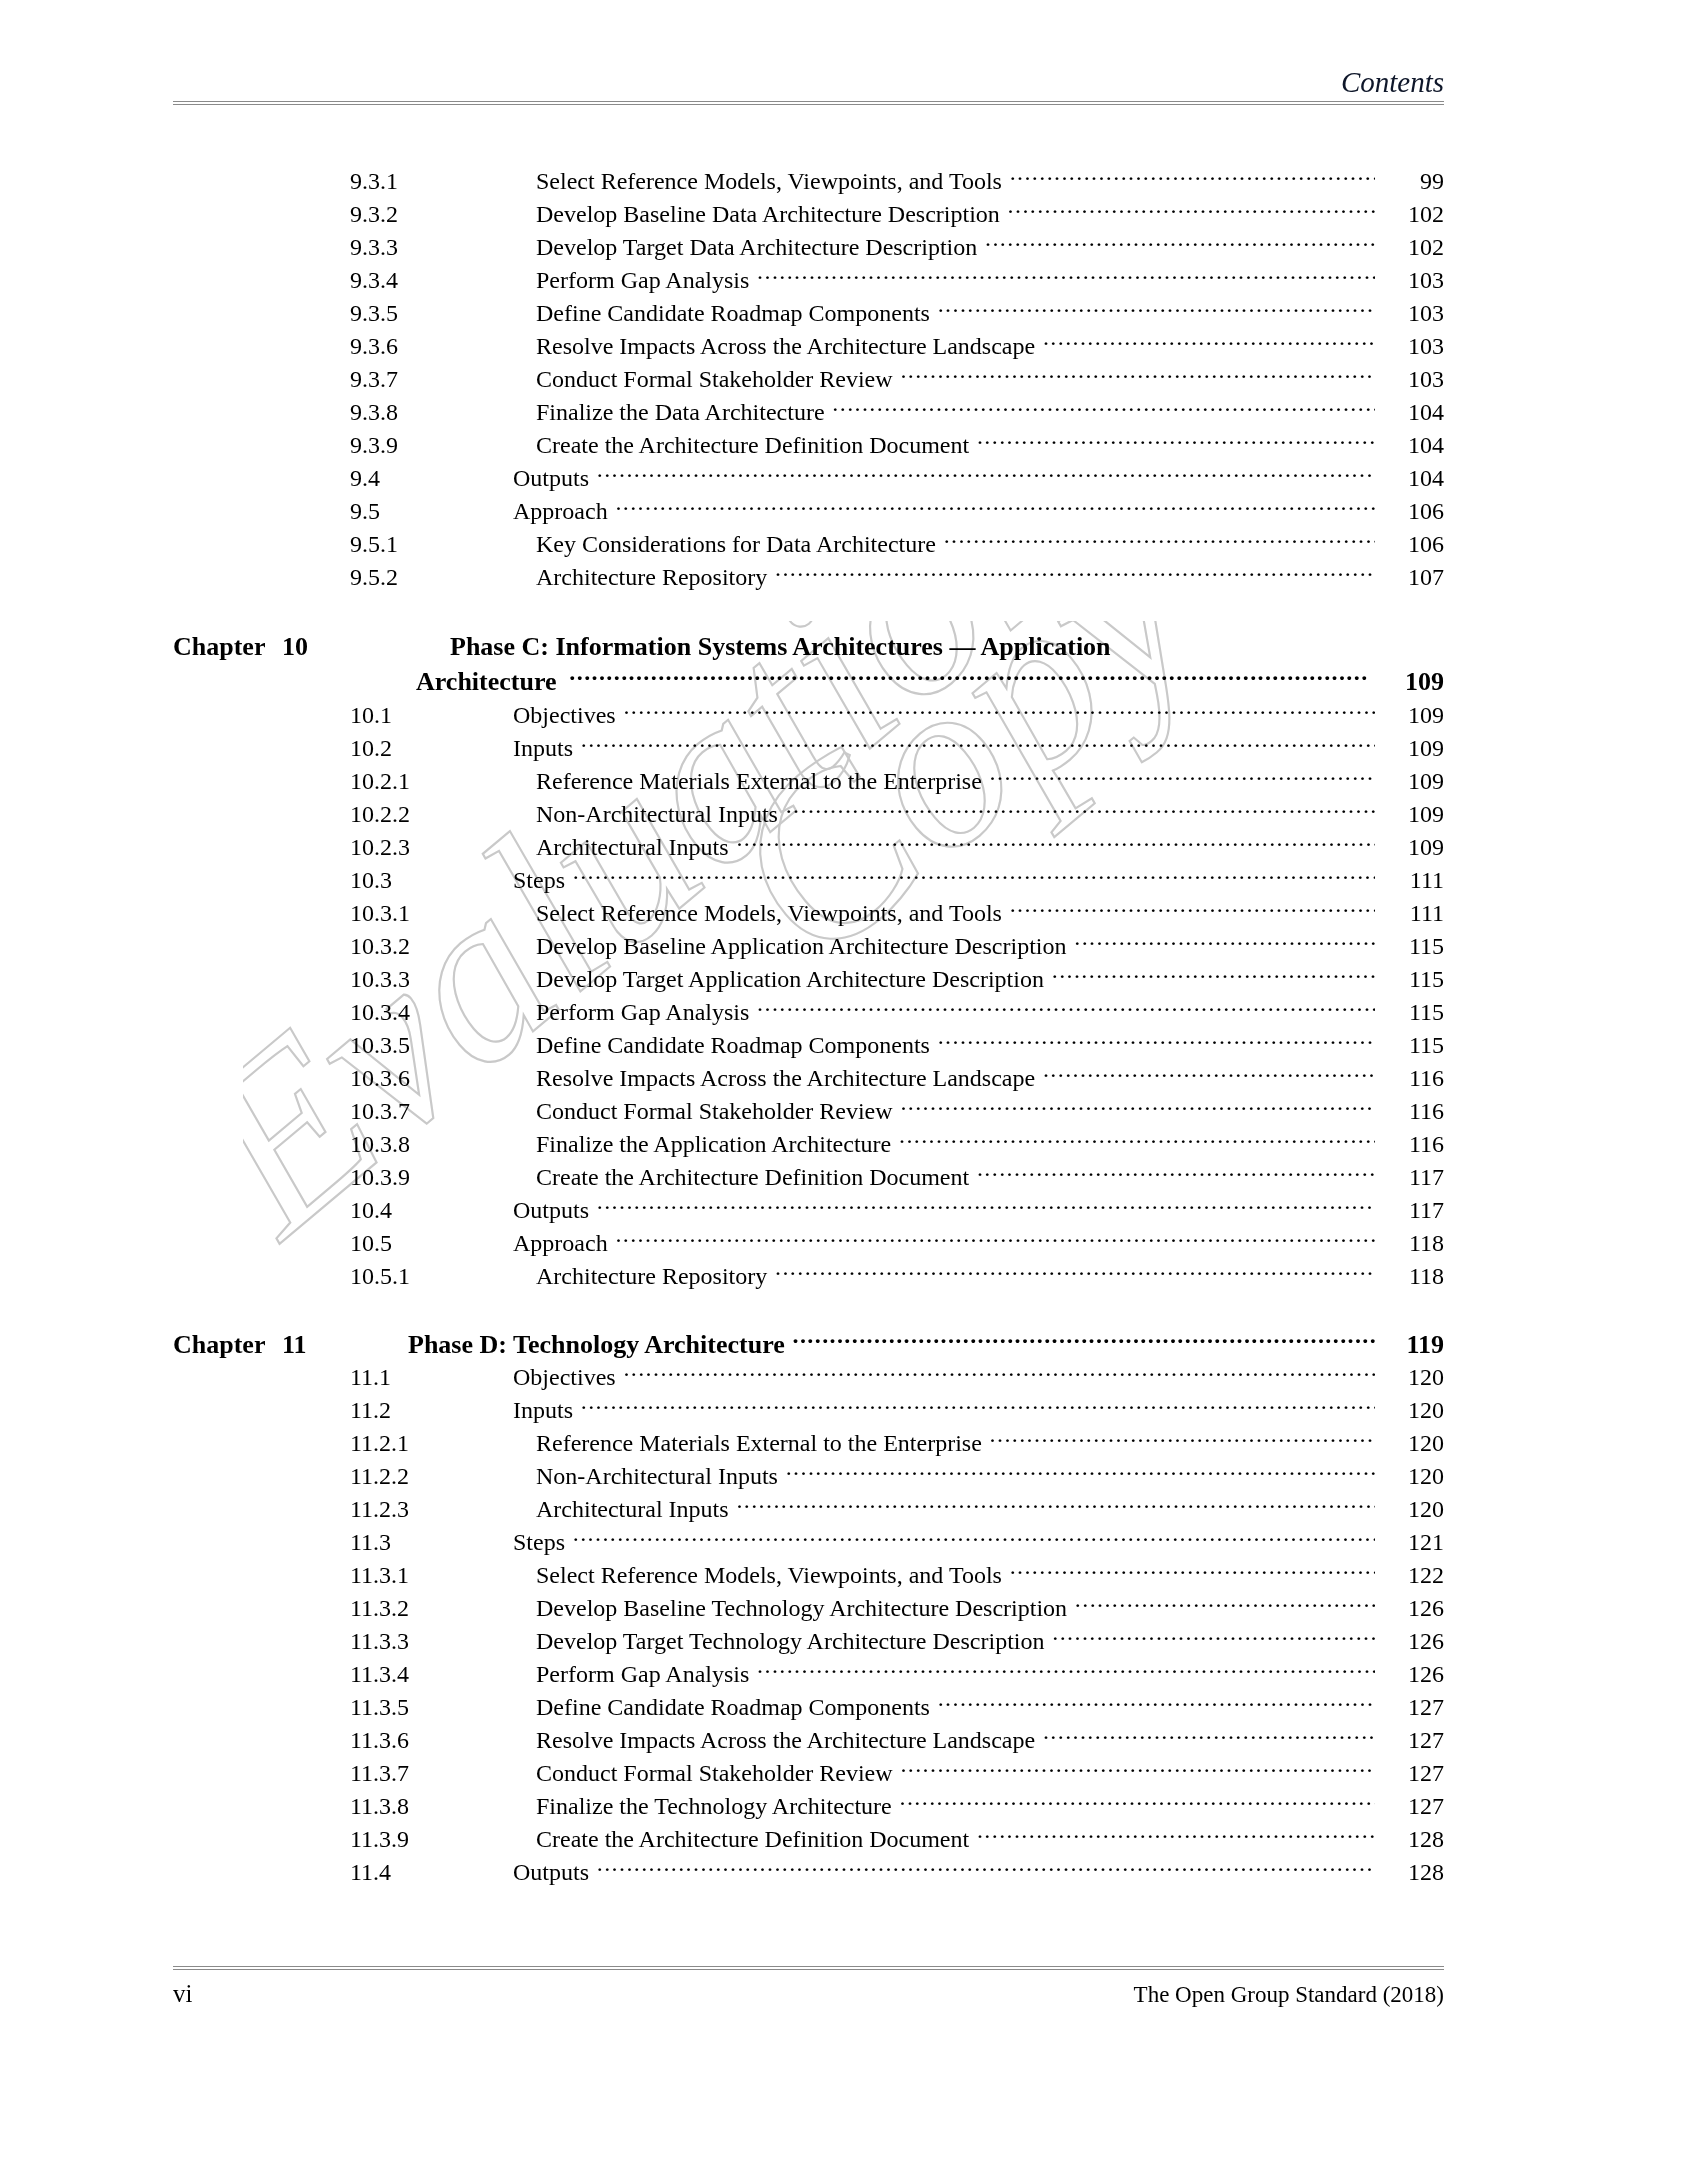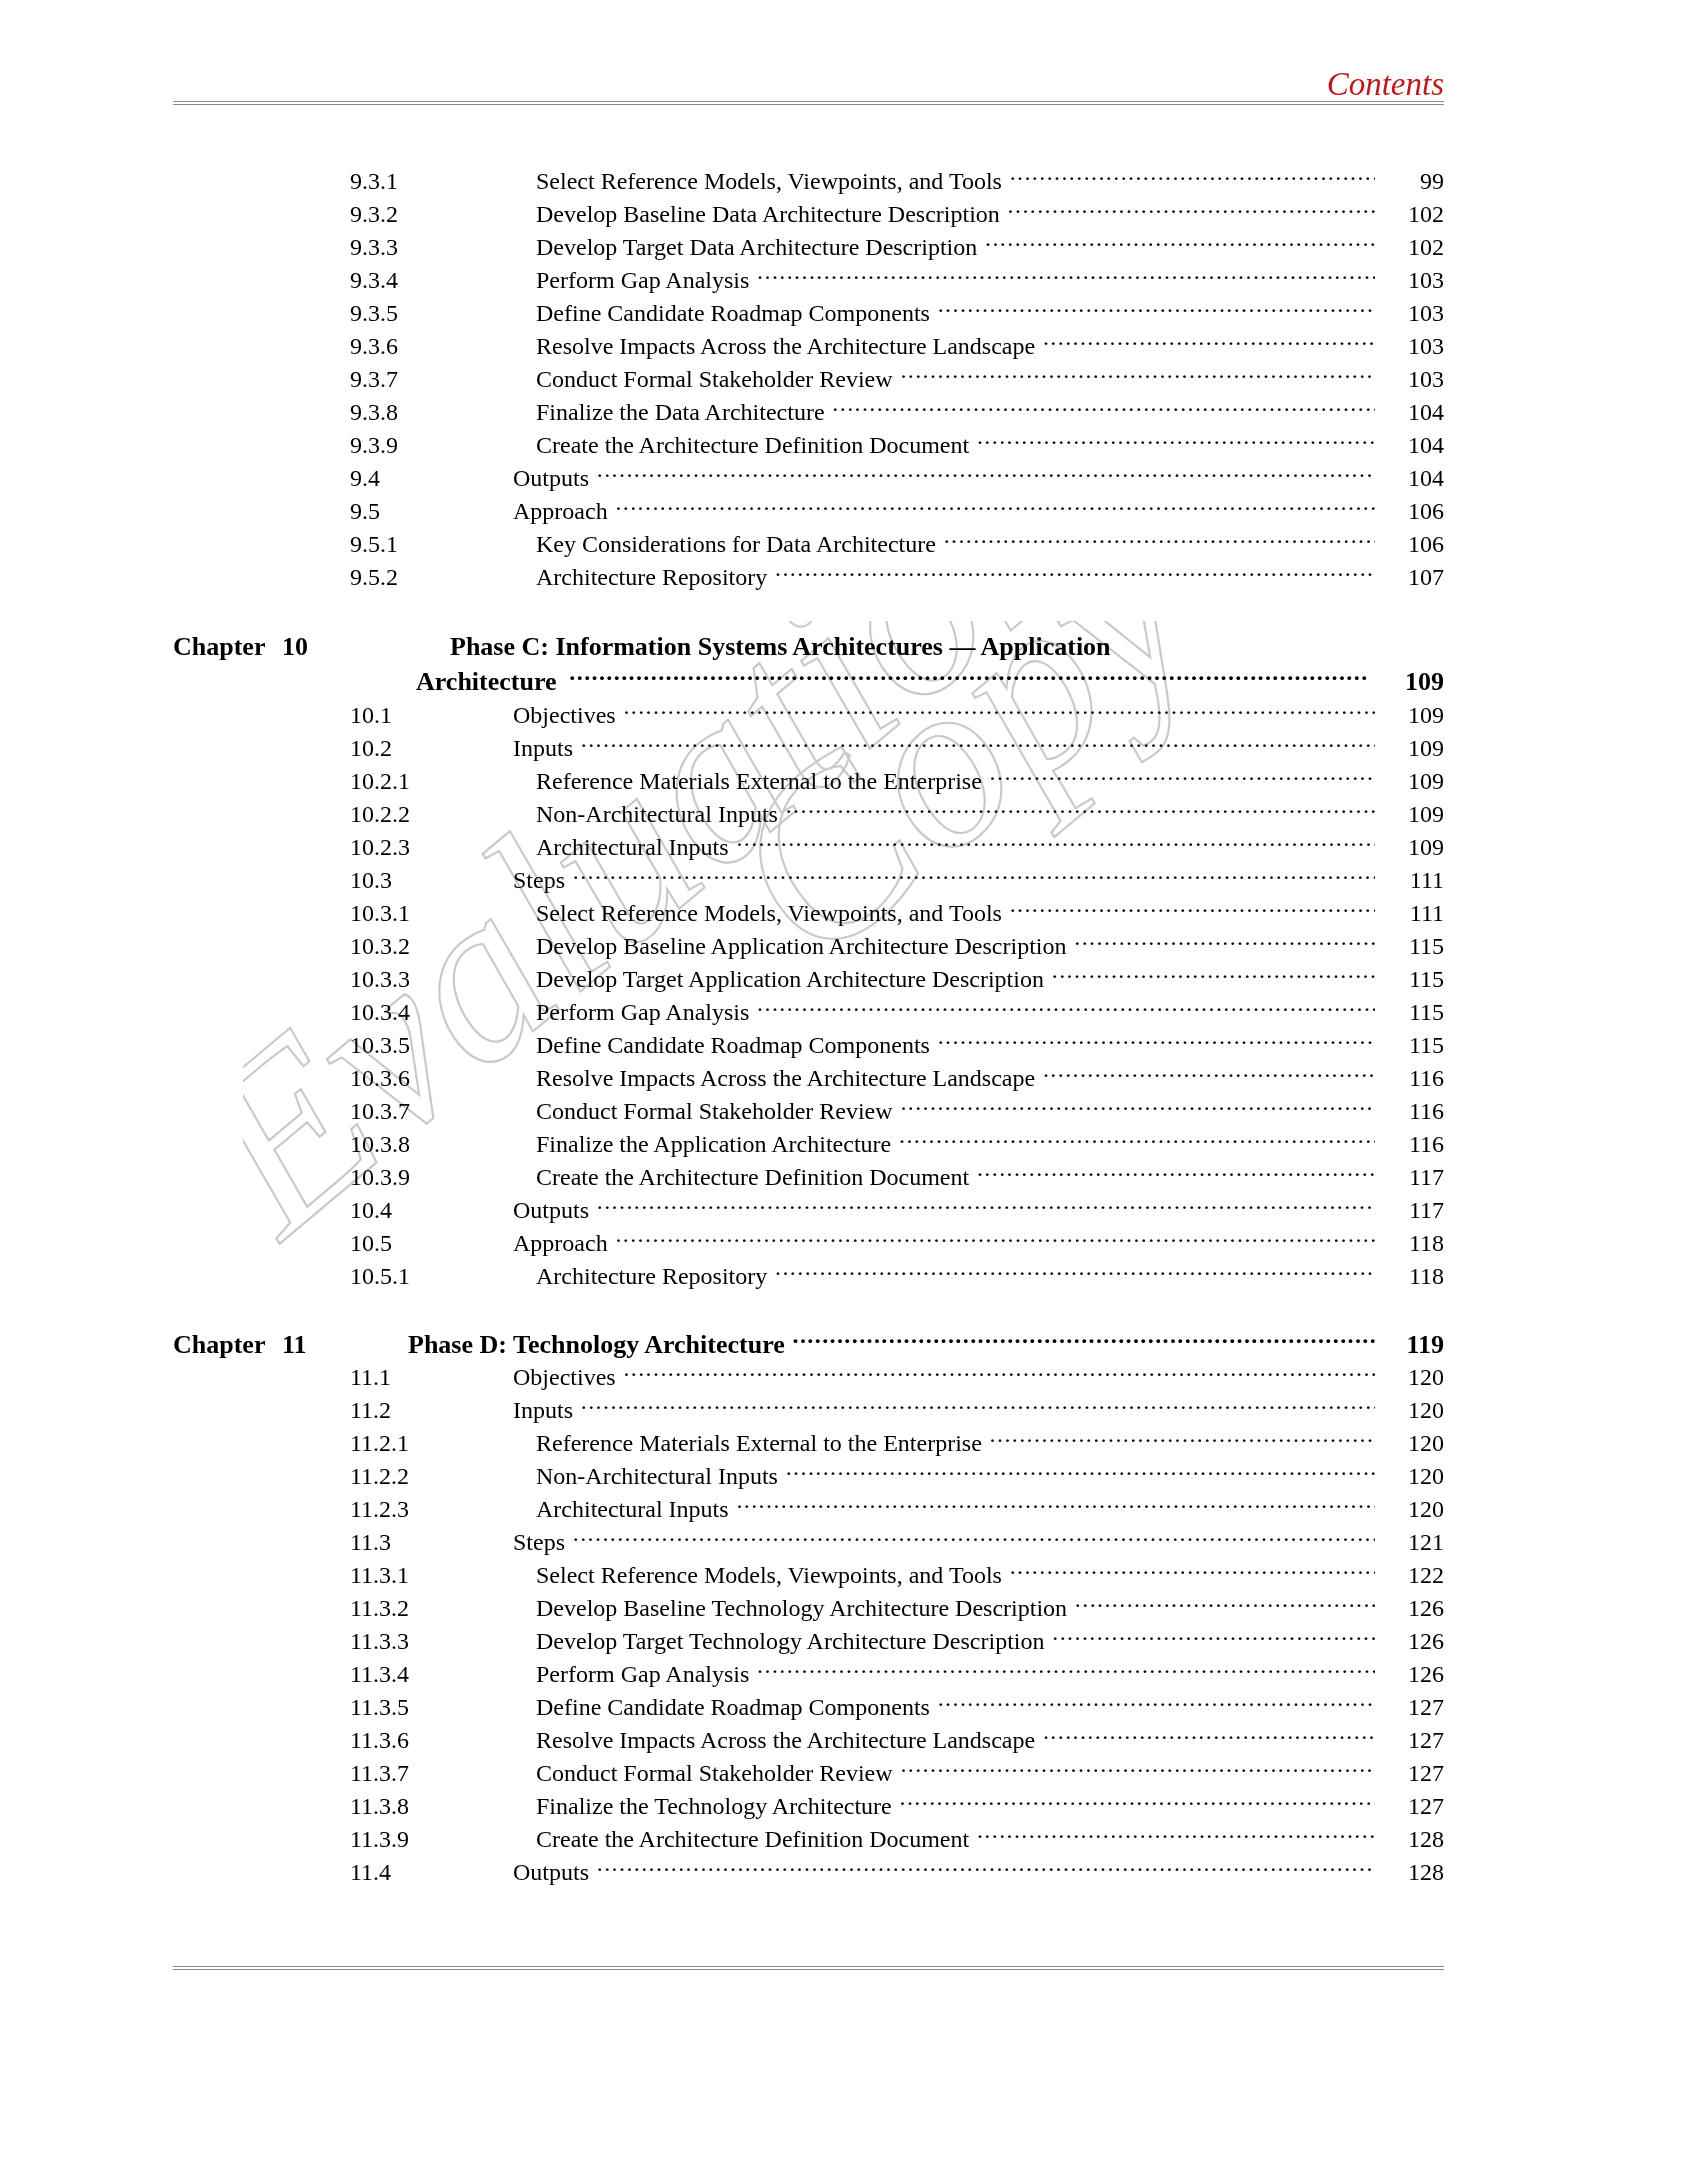--- a/index.html
+++ b/index.html
@@ -54,22 +54,22 @@
     font-size: 26px;
     letter-spacing: 0.2px;
     color: #000;
   }
   .hdr-right {
     position: absolute;
     right: 0;
     top: 37px;
     font-family: "Liberation Serif", "DejaVu Serif", serif;
     font-style: italic;
-    font-size: 33px;
-    color: #b91c1c;
+    font-size: 29px;
+    color: #0f172a;
   }
   .rule-double {
     position: absolute;
     left: 173px;
     width: 1271px;
     height: 3.9px;
     z-index: 2;
   }
   .rule-double::before,
   .rule-double::after {
@@ -712,16 +712,20 @@
             <span class="leader"></span>
             <span class="c-page">128</span>
           </span>
         </div>
       </div>
 
   </div>
 
   <div class="rule-double" id="footer-rule"></div>
   <div class="footer">
+    <div class="footer-line">
+      <span class="footer-left">vi</span>
+      <span class="footer-right">The Open Group Standard (2018)</span>
+    </div>
   </div>
 
 </div>
 
 
 </body></html>

